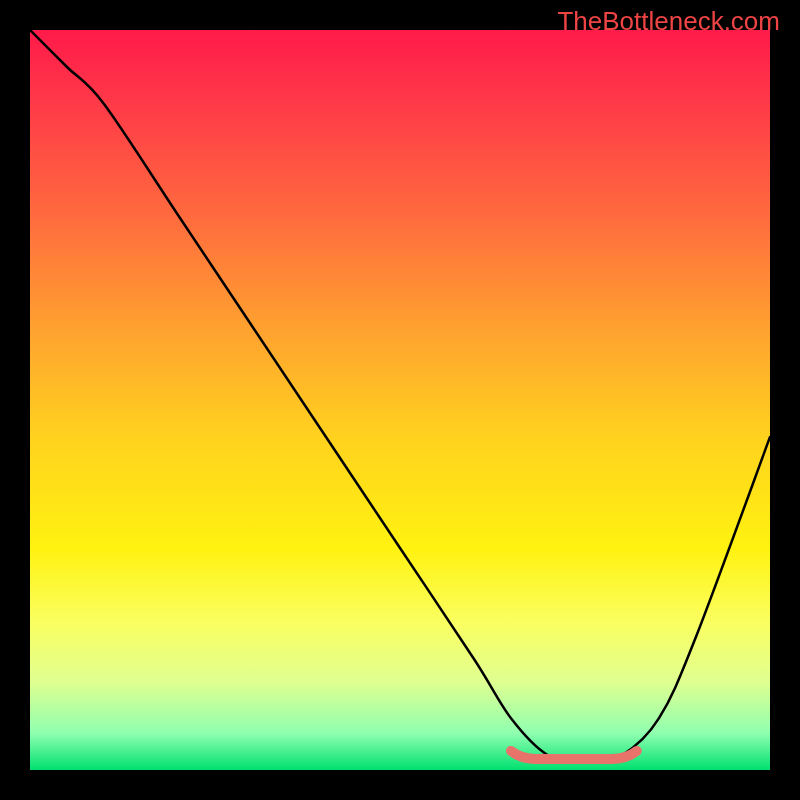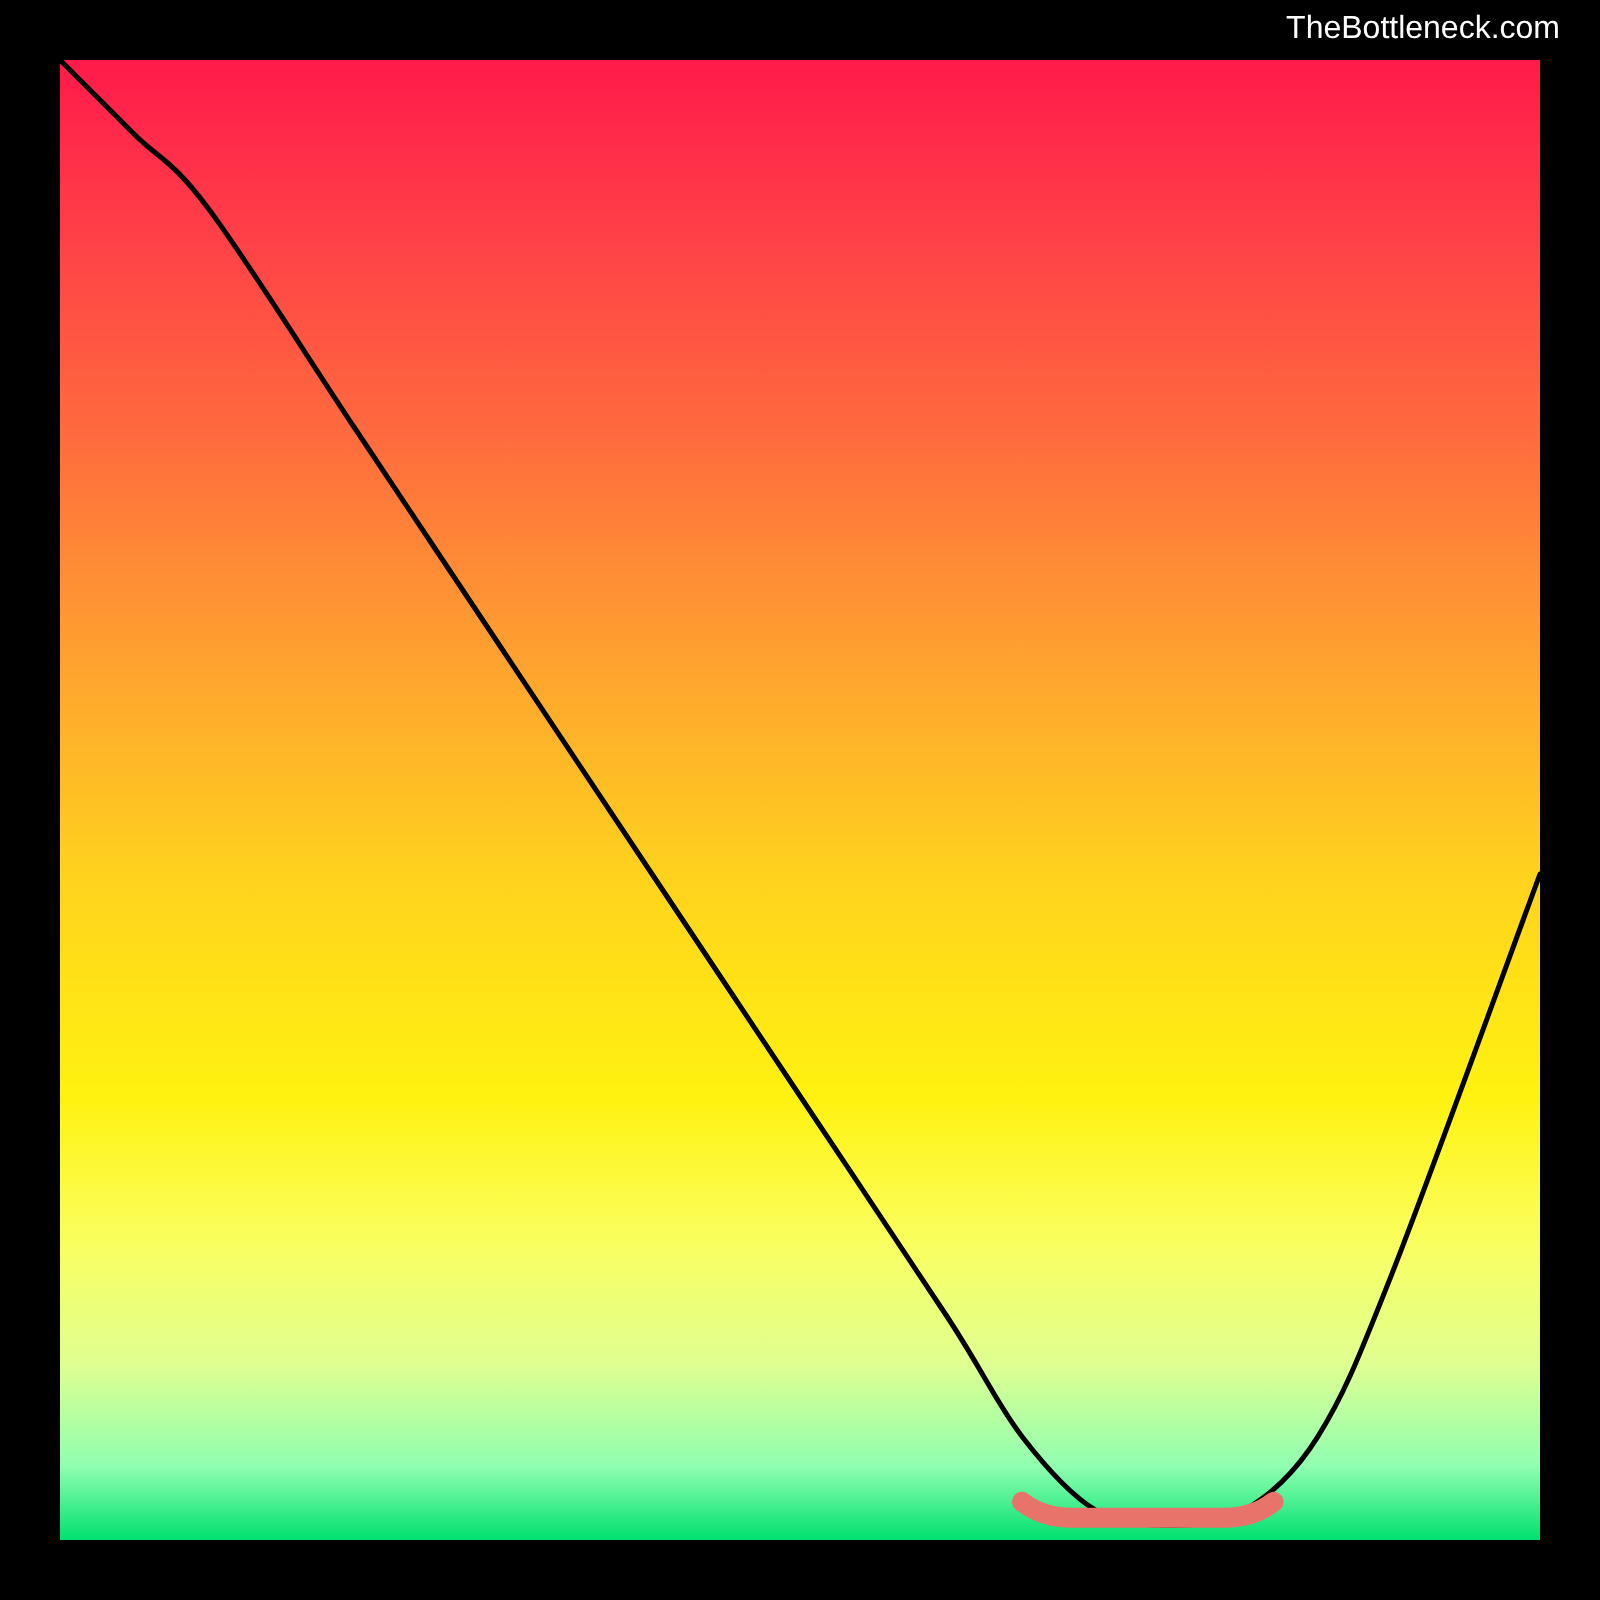--- a/index.html
+++ b/index.html
@@ -8,22 +8,22 @@
     width: 800px;
     height: 800px;
     background: #000;
     position: relative;
     font-family: Arial, sans-serif;
   }
   .watermark {
     position: absolute;
     top: 6px;
     right: 20px;
-    color: #ffffff;
-    font-size: 16px;
+    color: #ef4444;
+    font-size: 26px;
     font-weight: 500;
     z-index: 10;
   }
   .plot-area {
     position: absolute;
     left: 30px;
     top: 30px;
     width: 740px;
     height: 740px;
     background: linear-gradient(to bottom,

